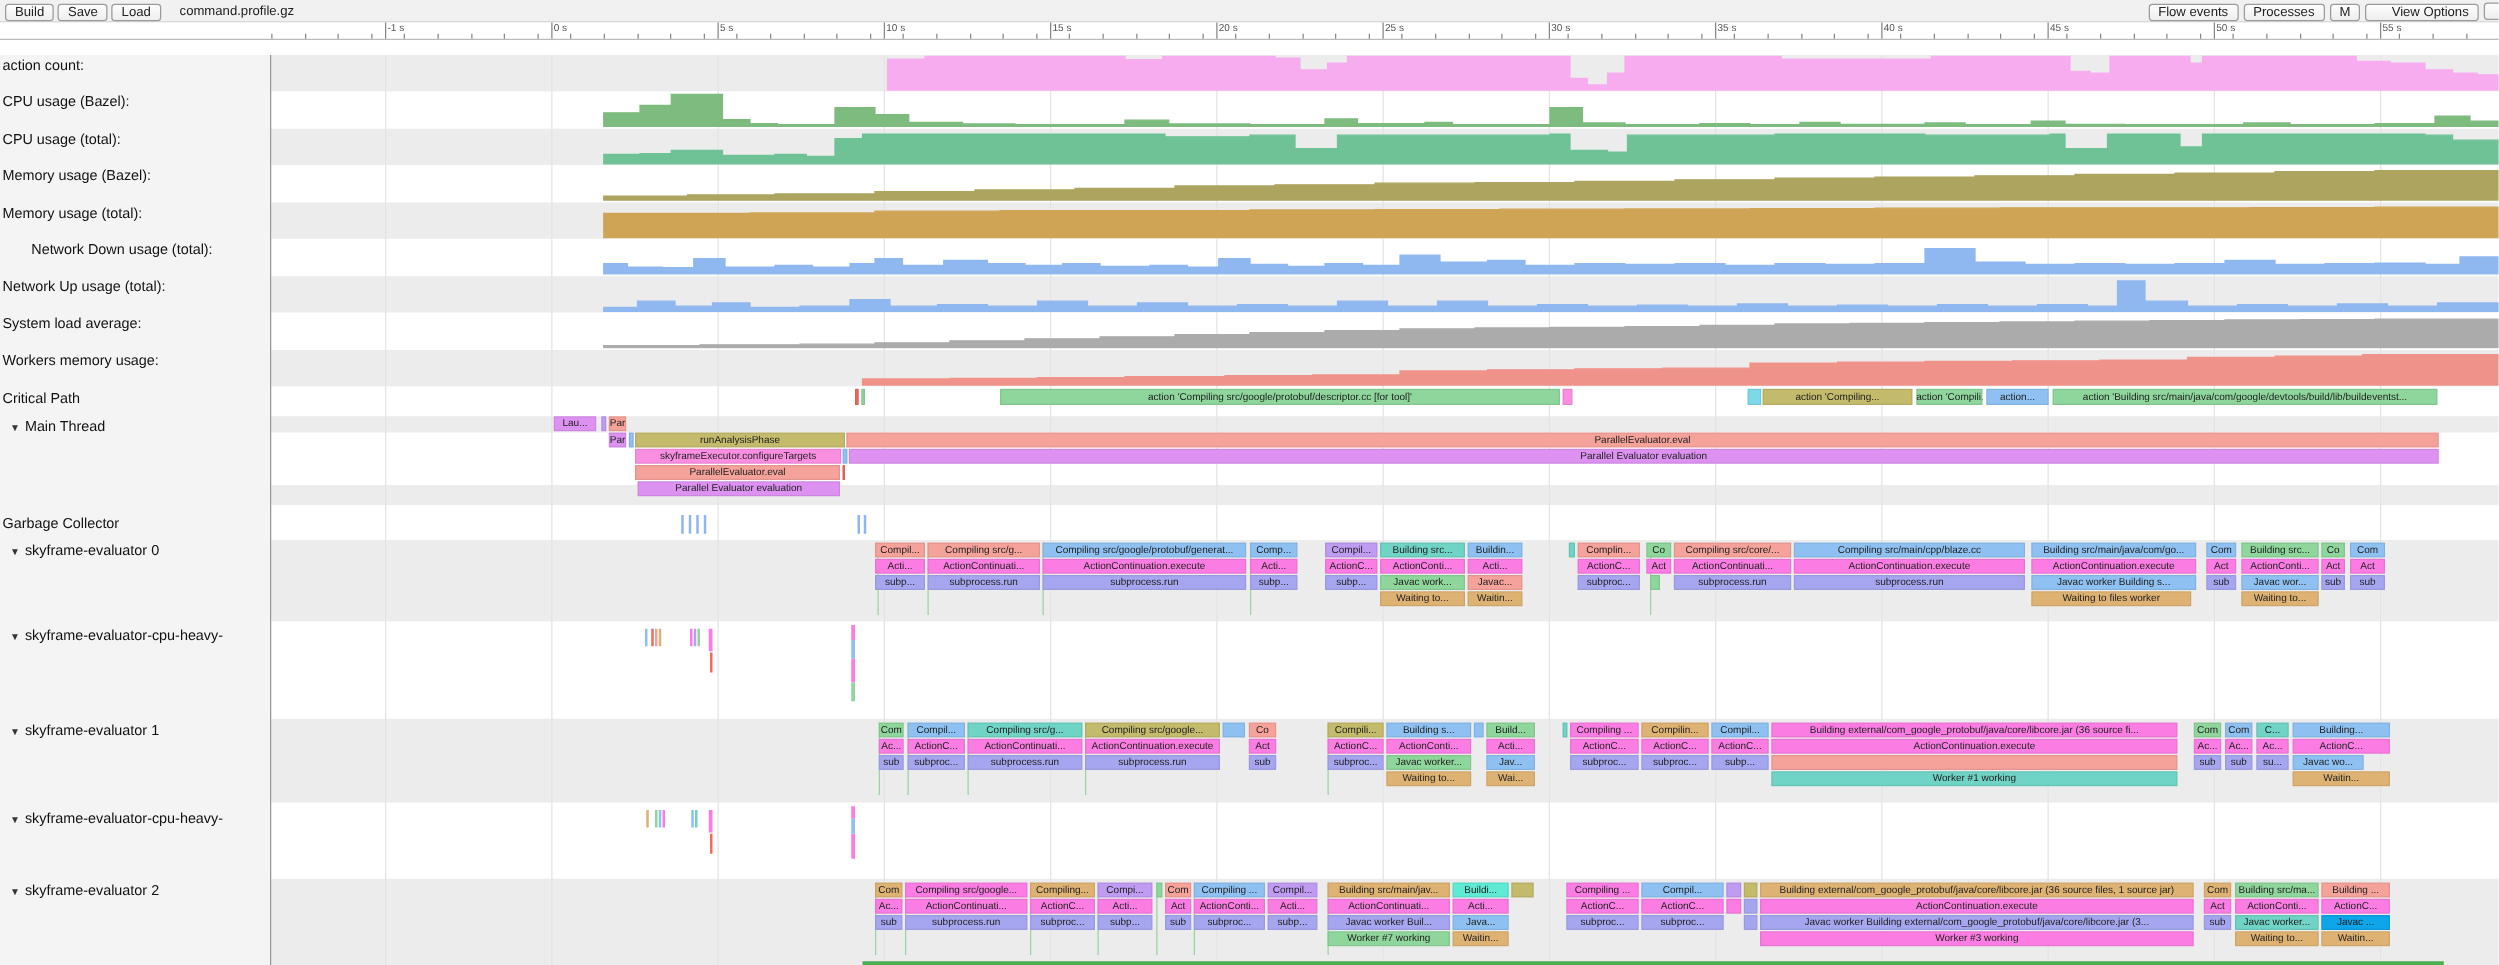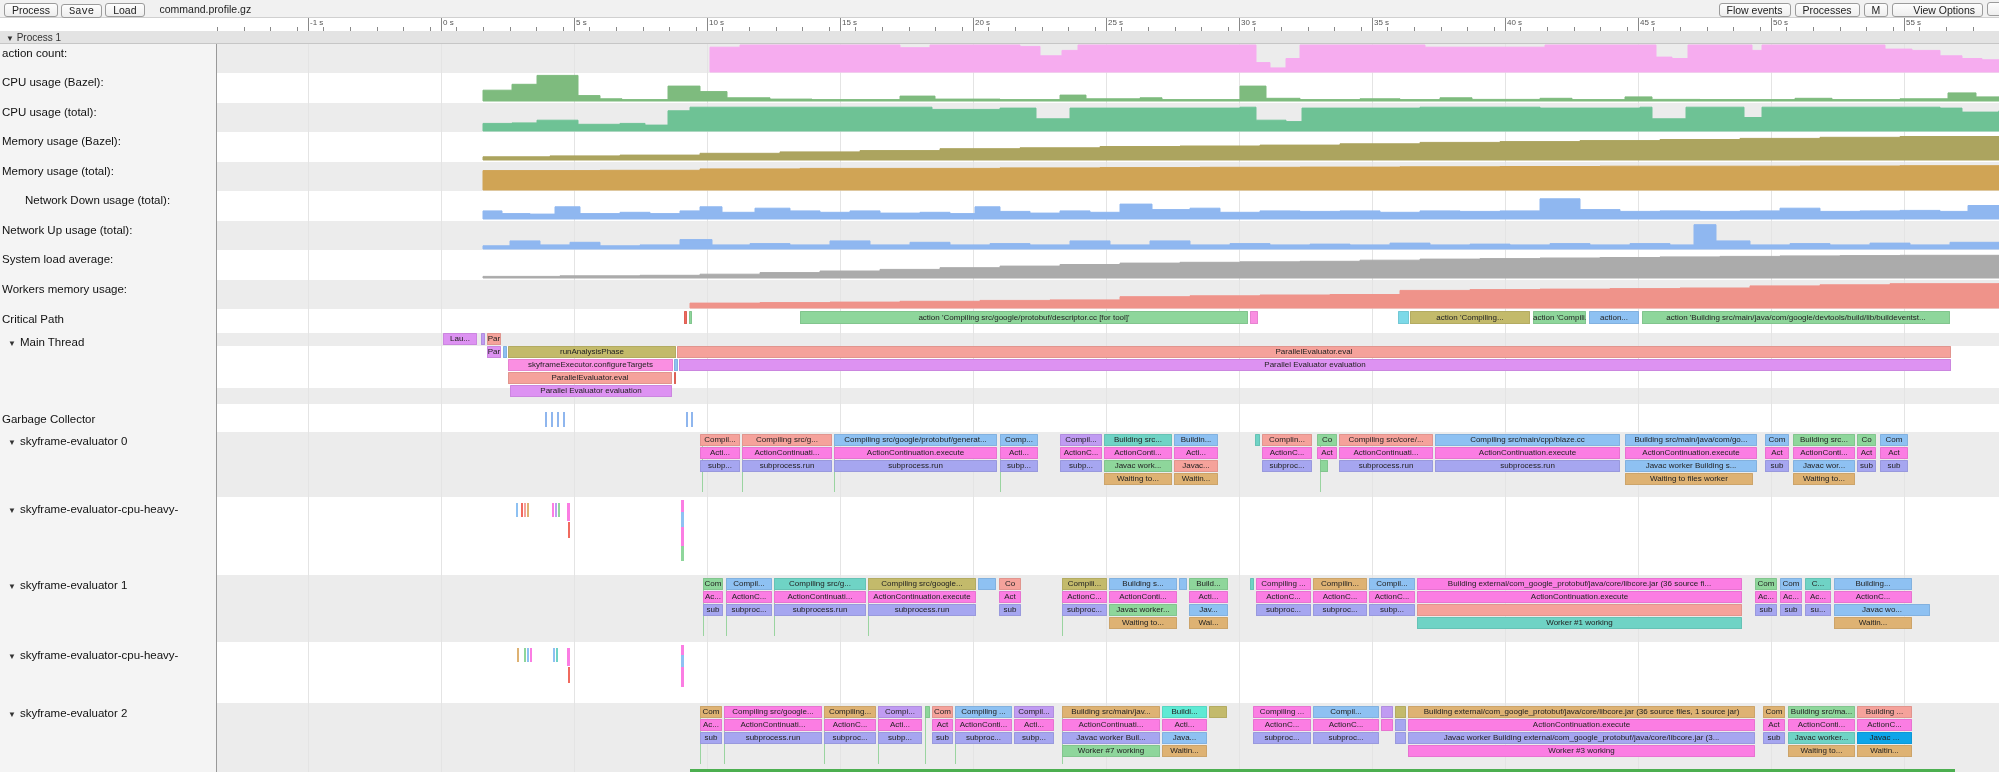--- a/index.html
+++ b/index.html
@@ -31,21 +31,21 @@
   .bar{position:absolute;font-size:8px;color:#222;text-align:center;white-space:nowrap;overflow:hidden;
        box-shadow:inset 0 0 0 1px rgba(0,0,0,0.08);border-radius:0.5px;}
   .tickmark{position:absolute;}
   .gcline{position:absolute;width:1px;background:rgba(110,200,120,0.65);}
 </style>
 </head>
 <body>
 
 <div id="app">
   <div id="toolbar">
-    <span id="tb-left"><button class="btn" style="margin-right: 3px;">Process</button><button class="btn" style="margin-right: 3px; font-family: Liberation Mono, monospace;">Save</button><button class="btn" style="margin-right: 3px;">Load</button></span>
+    <span id="tb-left"><button class="btn" style="margin-right: 3px;">Build</button><button class="btn" style="margin-right: 3px;">Save</button><button class="btn" style="margin-right: 3px;">Load</button></span>
     <span id="filename">command.profile.gz</span>
     <span id="tb-spacer"></span>
     <span id="tb-right"><button class="btn" style="margin-left: 4px;">Flow events</button><button class="btn" style="margin-left: 4px;">Processes</button><button class="btn" style="margin-left: 4px;">M</button><button class="btn" style="margin-left: 4px; padding-left: 20px;">View Options</button></span>
     <button class="btn" style="width:22px;margin-right:-14px;"></button>
   </div>
 
   <div id="ruler">
       <div class="tick" style="left: 217px; height: 4px;"></div>
       <div class="tick" style="left: 244px; height: 4px;"></div>
       <div class="tick" style="left: 270px; height: 4px;"></div>
@@ -134,21 +134,20 @@
       <div class="tick" style="left: 1505px; height: 13px;"></div>
       <div class="tick-label" style="left: 1507px;">40 s</div>
       <div class="tick" style="left: 1638px; height: 13px;"></div>
       <div class="tick-label" style="left: 1640px;">45 s</div>
       <div class="tick" style="left: 1771px; height: 13px;"></div>
       <div class="tick-label" style="left: 1773px;">50 s</div>
       <div class="tick" style="left: 1904px; height: 13px;"></div>
       <div class="tick-label" style="left: 1906px;">55 s</div>
     </div>
 
-  <div id="process-header"><span class="arr" style="font-size:8px;">▼</span> <span>Process 1</span></div>
 
   <div id="content">
       <div class="stripe" style="top: 0px; height: 29px;"></div>
       <div class="stripe" style="top: 59px; height: 29px;"></div>
       <div class="stripe" style="top: 118px; height: 29px;"></div>
       <div class="stripe" style="top: 177px; height: 29px;"></div>
       <div class="stripe" style="top: 236px; height: 29px;"></div>
       <div class="stripe" style="top: 289px; height: 13px;"></div>
       <div class="stripe" style="top: 344px; height: 16px;"></div>
       <div class="stripe" style="top: 388px; height: 65px;"></div>
@@ -341,21 +340,21 @@
       <div class="bar" style="left: 1062px; top: 560px; width: 45px; height: 12px; line-height: 12px; background: rgb(166, 166, 240);">subproc...</div>
       <div class="bar" style="left: 1109px; top: 560px; width: 68px; height: 12px; line-height: 12px; background: rgb(142, 214, 155);">Javac worker...</div>
       <div class="bar" style="left: 1189px; top: 560px; width: 39px; height: 12px; line-height: 12px; background: rgb(142, 193, 242);">Jav...</div>
       <div class="bar" style="left: 1256px; top: 560px; width: 55px; height: 12px; line-height: 12px; background: rgb(166, 166, 240);">subproc...</div>
       <div class="bar" style="left: 1313px; top: 560px; width: 54px; height: 12px; line-height: 12px; background: rgb(166, 166, 240);">subproc...</div>
       <div class="bar" style="left: 1369px; top: 560px; width: 46px; height: 12px; line-height: 12px; background: rgb(166, 166, 240);">subp...</div>
       <div class="bar" style="left: 1417px; top: 560px; width: 325px; height: 12px; line-height: 12px; background: rgb(245, 162, 155);"></div>
       <div class="bar" style="left: 1755px; top: 560px; width: 22px; height: 12px; line-height: 12px; background: rgb(166, 166, 240);">sub</div>
       <div class="bar" style="left: 1780px; top: 560px; width: 22px; height: 12px; line-height: 12px; background: rgb(166, 166, 240);">sub</div>
       <div class="bar" style="left: 1805px; top: 560px; width: 26px; height: 12px; line-height: 12px; background: rgb(166, 166, 240);">su...</div>
-      <div class="bar" style="left: 1834px; top: 560px; width: 96px; height: 12px; line-height: 12px; background: rgb(142, 193, 242);">Javac wo...</div>
+      <div class="bar" style="left: 1834px; top: 560px; width: 57px; height: 12px; line-height: 12px; background: rgb(142, 193, 242);">Javac wo...</div>
       <div class="bar" style="left: 1109px; top: 573px; width: 68px; height: 12px; line-height: 12px; background: rgb(222, 178, 115);">Waiting to...</div>
       <div class="bar" style="left: 1189px; top: 573px; width: 39px; height: 12px; line-height: 12px; background: rgb(222, 178, 115);">Wai...</div>
       <div class="bar" style="left: 1417px; top: 573px; width: 325px; height: 12px; line-height: 12px; background: rgb(111, 211, 197);">Worker #1 working</div>
       <div class="bar" style="left: 1834px; top: 573px; width: 78px; height: 12px; line-height: 12px; background: rgb(222, 178, 115);">Waitin...</div>
       <div class="tickmark" style="left: 517px; top: 604px; width: 2px; height: 14px; background: rgb(222, 178, 115);"></div>
       <div class="tickmark" style="left: 524px; top: 604px; width: 2px; height: 14px; background: rgb(142, 214, 155);"></div>
       <div class="tickmark" style="left: 527px; top: 604px; width: 2px; height: 14px; background: rgb(142, 193, 242);"></div>
       <div class="tickmark" style="left: 530px; top: 604px; width: 2px; height: 14px; background: rgb(251, 125, 227);"></div>
       <div class="tickmark" style="left: 553px; top: 604px; width: 2px; height: 14px; background: rgb(142, 193, 242);"></div>
       <div class="tickmark" style="left: 556px; top: 604px; width: 2px; height: 14px; background: rgb(111, 211, 197);"></div>

